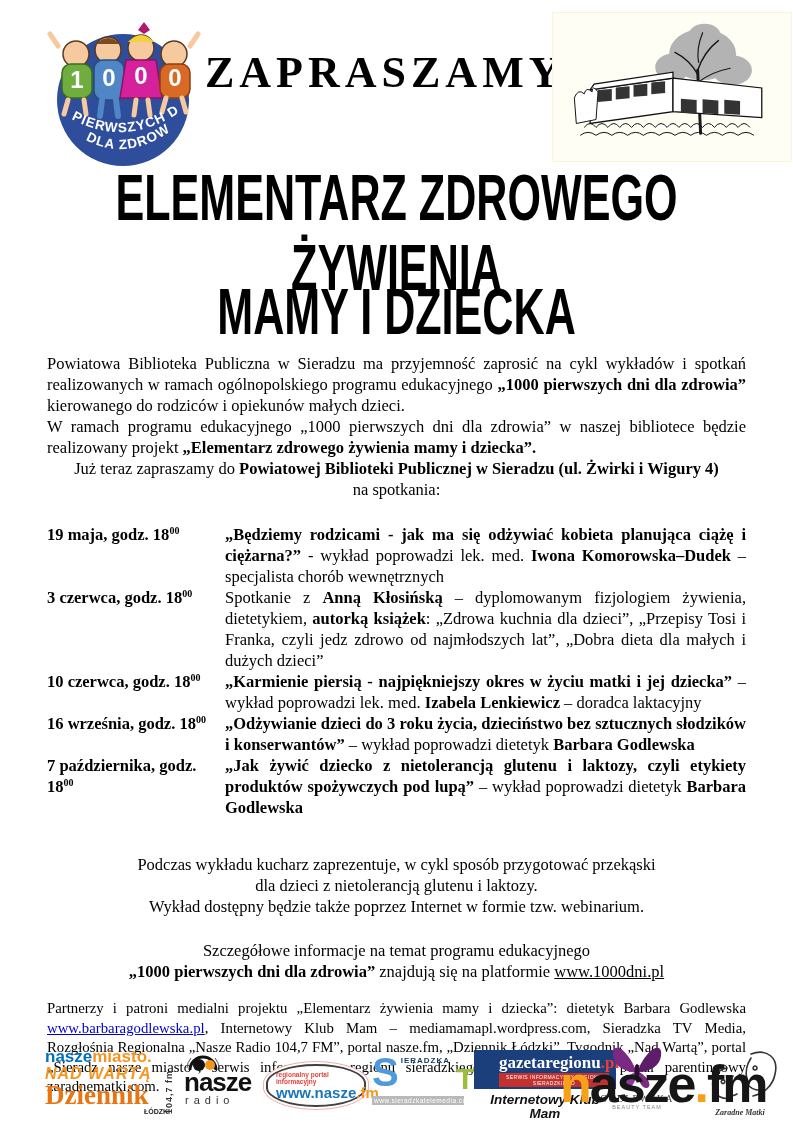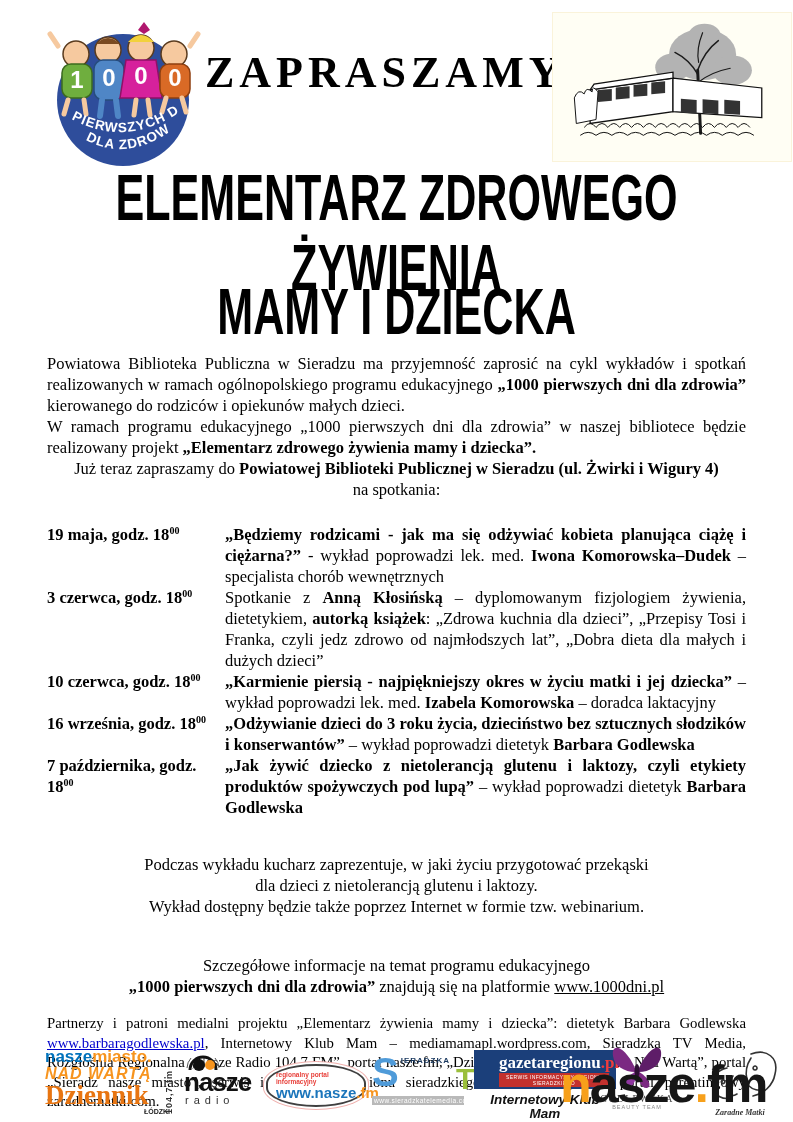--- a/index.html
+++ b/index.html
@@ -218,40 +218,40 @@
       <div class="srow">
         <div class="sdate"><span style="font-weight: bold;">19 maja, godz. 18</span><sup style="font-weight: bold;">00</sup></div>
         <div class="sdesc"><span style="font-weight: bold;">„Będziemy rodzicami - jak ma się odżywiać kobieta planująca ciążę i ciężarna?”</span><span> - wykład poprowadzi  lek. med. </span><span style="font-weight: bold;">Iwona Komorowska–Dudek</span><span> – specjalista chorób wewnętrznych</span></div>
       </div>
       <div class="srow">
         <div class="sdate"><span style="font-weight: bold;">3 czerwca, godz. 18</span><sup style="font-weight: bold;">00</sup></div>
         <div class="sdesc"><span>Spotkanie z </span><span style="font-weight: bold;">Anną Kłosińską</span><span> – dyplomowanym fizjologiem  żywienia, dietetykiem, </span><span style="font-weight: bold;">autorką książek</span><span>: „Zdrowa kuchnia dla dzieci”, „Przepisy Tosi i Franka, czyli jedz zdrowo od najmłodszych lat”, „Dobra dieta dla małych i dużych dzieci”</span></div>
       </div>
       <div class="srow">
         <div class="sdate"><span style="font-weight: bold;">10 czerwca, godz. 18</span><sup style="font-weight: bold;">00</sup></div>
-        <div class="sdesc"><span style="font-weight: bold;">„Karmienie piersią - najpiękniejszy okres w życiu matki i jej dziecka”</span><span> – wykład poprowadzi lek. med. </span><span style="font-weight: bold;">Izabela Komorowska</span><span> – doradca laktacyjny</span></div>
+        <div class="sdesc"><span style="font-weight: bold;">„Karmienie piersią - najpiękniejszy okres w życiu matki i jej dziecka”</span><span> – wykład poprowadzi lek. med. </span><span style="font-weight: bold;">Izabela Lenkiewicz</span><span> – doradca laktacyjny</span></div>
       </div>
       <div class="srow">
         <div class="sdate"><span style="font-weight: bold; text-align: right;">16 września, godz. 18</span><sup style="font-weight: bold;">00</sup></div>
         <div class="sdesc"><span style="font-weight: bold;">„Odżywianie dzieci do 3 roku życia, dzieciństwo bez sztucznych słodzików i konserwantów”</span><span> – wykład poprowadzi dietetyk </span><span style="font-weight: bold;">Barbara Godlewska</span></div>
       </div>
       <div class="srow">
         <div class="sdate"><span style="font-weight: bold;">7 października, godz. 18</span><sup style="font-weight: bold;">00</sup></div>
         <div class="sdesc"><span style="font-weight: bold;">„Jak żywić dziecko z nietolerancją glutenu i laktozy, czyli etykiety produktów spożywczych pod lupą”</span><span> – wykład poprowadzi dietetyk </span><span style="font-weight: bold;">Barbara Godlewska</span></div>
       </div>
     </div>
 
     <div style="margin-top:36px;">
-      <p class="note">Podczas wykładu kucharz zaprezentuje, w jaki życiu przygotować przekąski</p>
+      <p class="note">Podczas wykładu kucharz zaprezentuje, w cykl sposób przygotować przekąski</p>
       <p class="note">dla dzieci z nietolerancją glutenu i laktozy.</p>
       <p class="note">Wykład dostępny będzie także poprzez Internet w formie tzw. webinarium.</p>
     </div>
 
 
-    <div style="margin-top:38px;">
+    <div style="margin-top:23px;">
       <p class="note">Szczegółowe informacje na temat programu edukacyjnego</p>
       <p class="note"><span style="font-weight: bold;">„1000 pierwszych dni dla zdrowia”</span><span> znajdują się na platformie </span><span style="text-decoration: underline;">www.1000dni.pl</span></p>
     </div>
 
     <p class="partners"><span>Partnerzy i patroni medialni projektu „Elementarz żywienia mamy i dziecka”: dietetyk Barbara Godlewska </span><a class="link" href="#">www.barbaragodlewska.pl</a><span>, Internetowy Klub Mam – mediamamapl.wordpress.com, Sieradzka TV Media, Rozgłośnia Regionalna „Nasze Radio 104,7 FM”, portal nasze.fm, „Dziennik Łódzki”, Tygodnik „Nad Wartą”, portal „Sieradz nasze miasto”, serwis informacyjny regionu sieradzkiego „Gazeta Regionu”, portal parentingowy zaradnematki.com.</span></p>
   </div>
 
   <div class="strip">
 
     <div class="lg" style="left:45px;top:6px;width:125px;">

